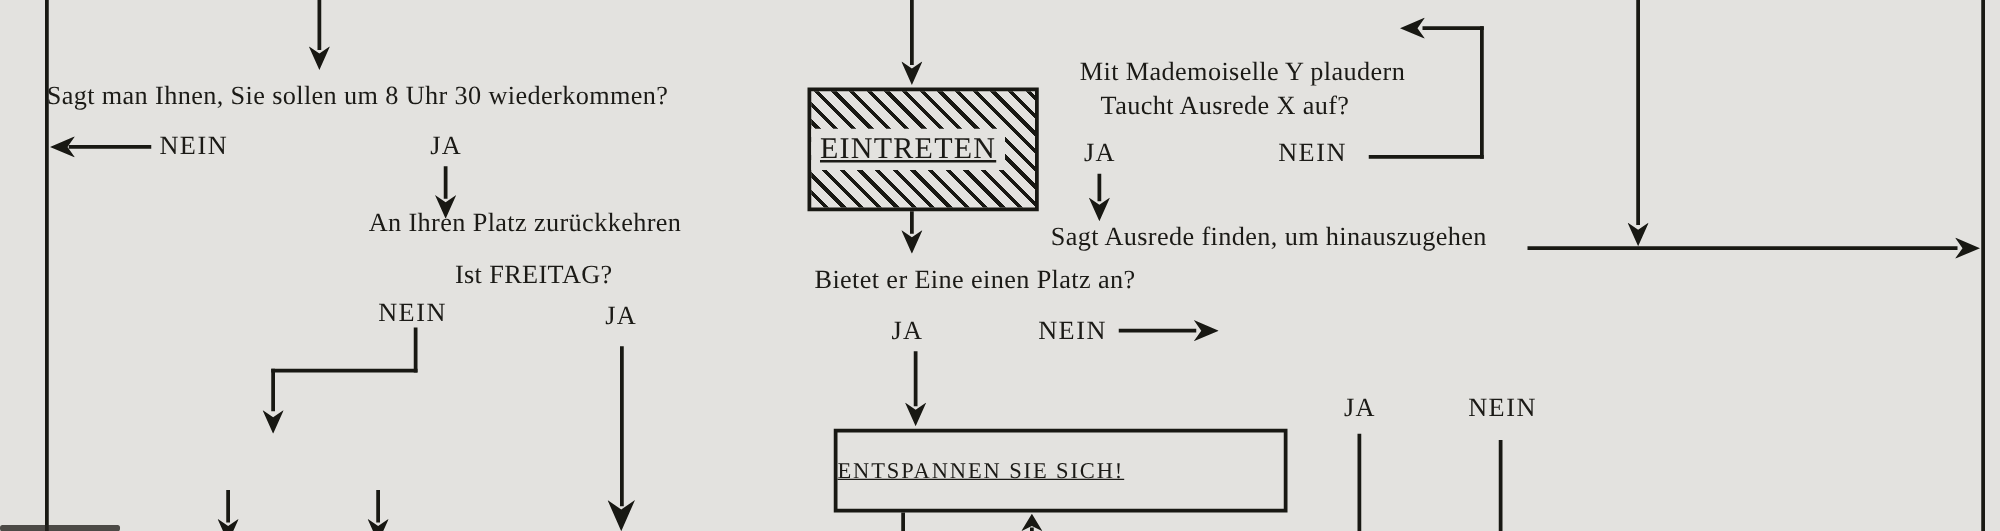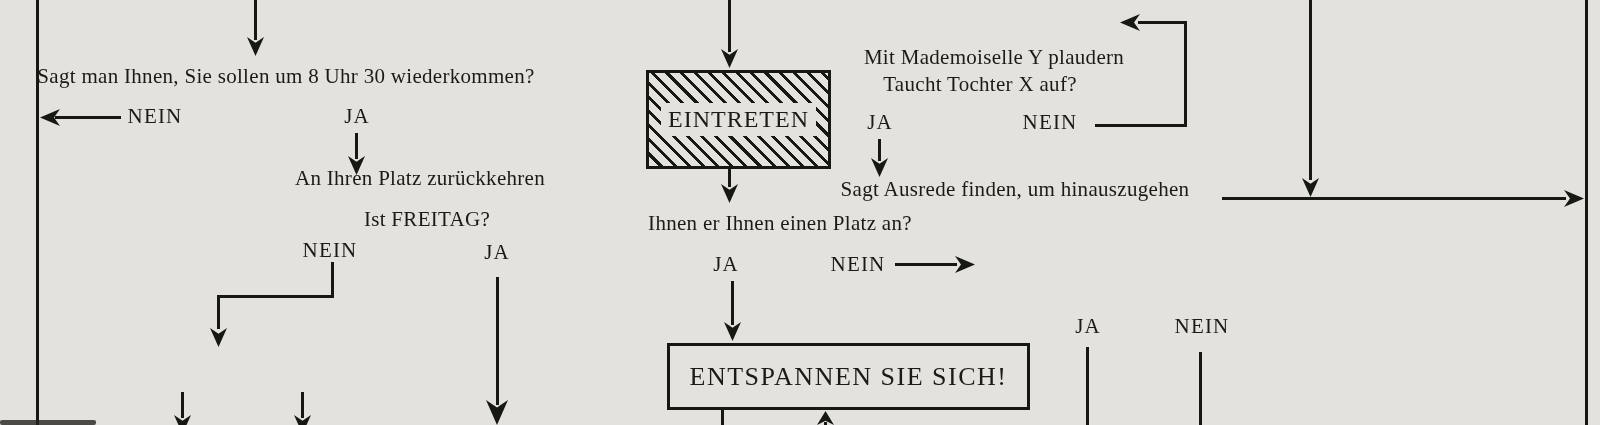--- a/index.html
+++ b/index.html
@@ -19,30 +19,30 @@
   .v{width:3px;}
   .h{height:3px;}
   .hd{position:absolute;background:#181813;}
   .hd-down{clip-path:polygon(50% 100%,100% 0,50% 30%,0 0);width:17px;height:19px;}
   .hd-down-big{clip-path:polygon(50% 100%,100% 0,50% 30%,0 0);width:22px;height:25px;}
   .hd-up{clip-path:polygon(50% 0,100% 100%,50% 70%,0 100%);width:17px;height:14px;}
   .hd-left{clip-path:polygon(0 50%,100% 0,70% 50%,100% 100%);width:20px;height:17px;}
   .hd-right{clip-path:polygon(100% 50%,0 0,30% 50%,0 100%);width:20px;height:17px;}
   .box{
     position:absolute;border:3px solid #181813;
-    display:flex;align-items:center;justify-content:center;
+    display:flex;align-items:center;text-decoration:underline;
   }
   #enter-box{
     background:repeating-linear-gradient(45deg, rgba(0,0,0,0) 0 7px, #181813 7px 10px);
   }
   #enter-box .box-label{
     background:#e3e2df;padding:3px 7px;
     font-size:24px;letter-spacing:1px;
   }
-  #relax-box .box-label{font-size:26px;letter-spacing:1.5px;}
+  #relax-box .box-label{font-size:18px;letter-spacing:1.5px;}
   .smudge{position:absolute;background:#25241f;opacity:.8;border-radius:2px;}
 </style>
 </head>
 <body>
 
 <div id="canvas">
 
   <div class="ln v" style="left:36px;top:0;height:425px;"></div>
   <div class="ln v" style="left:1585px;top:0;height:425px;"></div>
 
@@ -86,31 +86,31 @@
   </div>
   <div class="ln v" style="left:728px;top:169px;height:18px;"></div>
   <div class="hd hd-down" style="left:721px;top:184px;"></div>
 
   <div class="t" style="left:994px;top:10px;margin-top:37px;">Mit Mademoiselle Y plaudern</div>
   <div class="hd hd-left" style="left:1120px;top:14px;"></div>
   <div class="ln h" style="left:1138px;top:21px;width:49px;"></div>
   <div class="ln v" style="left:1184px;top:21px;height:106px;"></div>
   <div class="ln h" style="left:1095px;top:124px;width:92px;"></div>
 
-  <div class="t" style="left:980px;top:74px;">Taucht Tochter X auf?</div>
+  <div class="t" style="left:980px;top:74px;">Taucht Ausrede X auf?</div>
   <div class="t ans" style="left:880px;top:112px;">JA</div>
   <div class="t ans" style="left:1050px;top:112px;">NEIN</div>
   <div class="ln v" style="left:878px;top:139px;height:22px;"></div>
   <div class="hd hd-down" style="left:871px;top:158px;"></div>
 
   <div class="t" style="left:1015px;top:179px;">Sagt Ausrede finden, um hinauszugehen</div>
   <div class="ln h" style="left:1222px;top:197px;width:344px;"></div>
   <div class="hd hd-right" style="left:1564px;top:190px;"></div>
 
-  <div class="t" style="left:780px;top:213px;">Ihnen er Ihnen einen Platz an?</div>
+  <div class="t" style="left:780px;top:213px;">Bietet er Eine einen Platz an?</div>
   <div class="t ans" style="left:726px;top:254px;">JA</div>
   <div class="t ans" style="left:858px;top:254px;">NEIN</div>
   <div class="ln h" style="left:895px;top:263px;width:62px;"></div>
   <div class="hd hd-right" style="left:955px;top:256px;"></div>
 
   <div class="ln v" style="left:731px;top:281px;height:44px;"></div>
   <div class="hd hd-down" style="left:724px;top:322px;"></div>
 
   <div id="relax-box" class="box" style="left:667px;top:343px;width:357px;height:61px;">
     <span class="box-label">ENTSPANNEN SIE SICH!</span>

